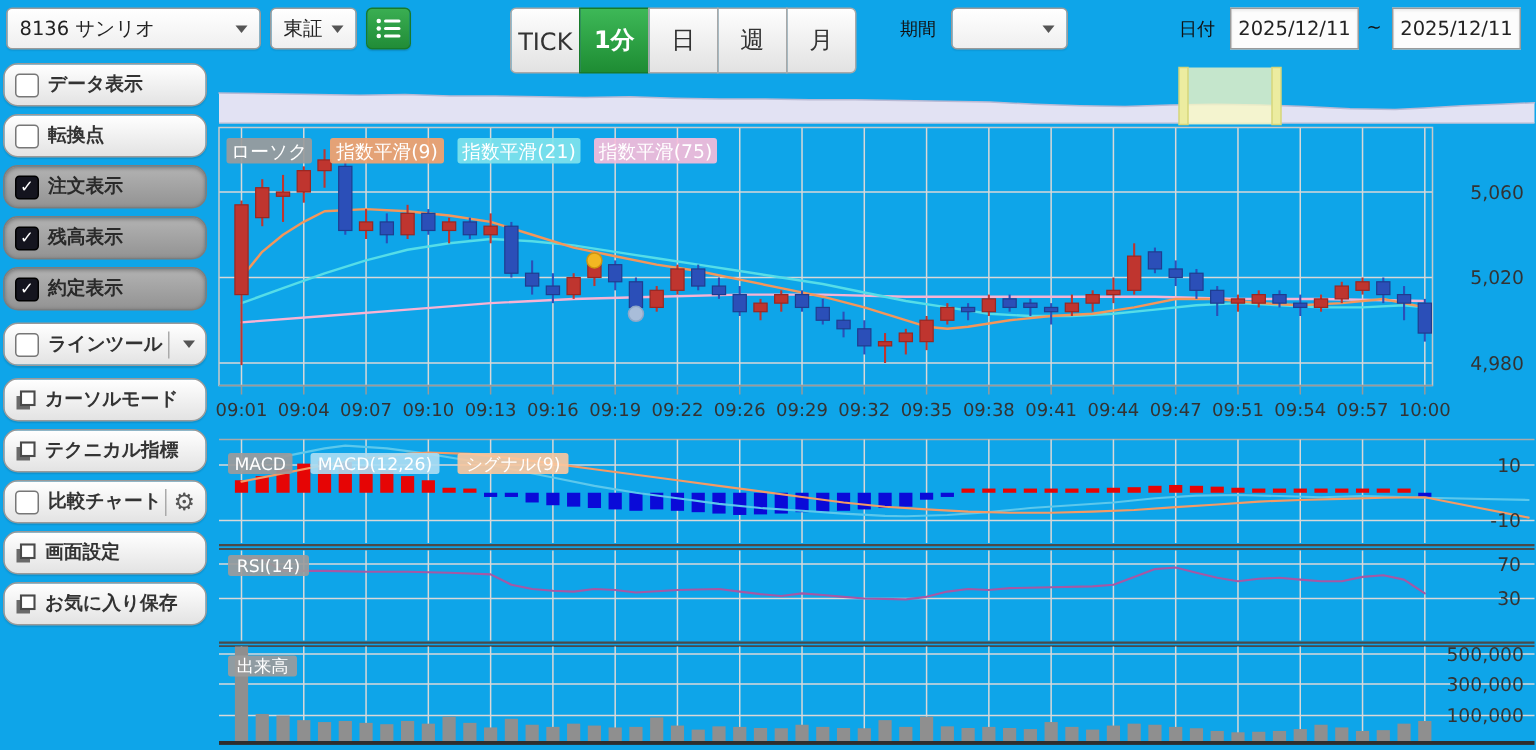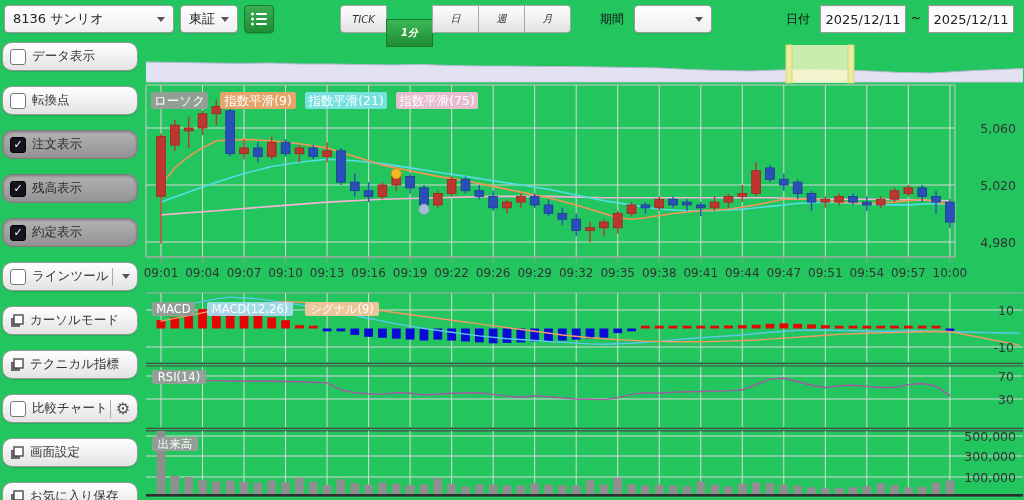--- a/index.html
+++ b/index.html
@@ -1,39 +1,39 @@
 <!DOCTYPE html>
 <html><head>
 <meta charset="utf-8">
 <style>
   html,body{margin:0;padding:0;background:#fff;}
-  .app{position:relative;width:1024px;height:500px;background:#22c55e;overflow:hidden;
+  .app{position:relative;width:1024px;height:500px;background:#0ea5e9;overflow:hidden;
        font-family:"DejaVu Sans","Liberation Sans",sans-serif;-webkit-font-smoothing:antialiased;}
   .ctl{position:absolute;box-sizing:border-box;}
   .select{border:1px solid #9a9a9a;border-radius:4px;background:linear-gradient(#ffffff,#efefef);
           display:flex;align-items:center;padding:0 8px;font-size:13px;color:#222;cursor:pointer;
           box-shadow:0 1px 1px rgba(0,0,0,.08);}
   .select .arrow{margin-left:auto;width:0;height:0;border-left:4px solid transparent;
           border-right:4px solid transparent;border-top:5px solid #555;}
   .tlabel{font-size:12px;color:#111;}
   .tinput{border:1px solid #9a9a9a;border-radius:0;background:#fcfcfc;font-size:13px;text-align:center;
           color:#222;box-shadow:inset 0 1px 2px rgba(0,0,0,.08);font-family:inherit;}
   .btn-group{display:flex;position:absolute;}
-  .ibtn{width:47px;height:28px;border:1px solid #a8a8a8;background:linear-gradient(#fefefe,#e2e2e2);
-        font-size:10px;color:#333;display:flex;align-items:center;justify-content:center;
-        margin-left:-1px;cursor:pointer;box-sizing:border-box;font-style:italic;}
+  .ibtn{width:47px;height:44px;border:1px solid #a8a8a8;background:linear-gradient(#fefefe,#e2e2e2);
+        font-size:16px;color:#333;display:flex;align-items:center;justify-content:center;
+        margin-left:-1px;cursor:pointer;box-sizing:border-box;}
   .ibtn:first-child{border-radius:4px 0 0 4px;margin-left:0;}
   .ibtn:last-child{border-radius:0 4px 4px 0;}
-  .ibtn.active{background:linear-gradient(#3db857,#1e8c33);color:#fff;border-color:#187a2b;font-weight:bold;margin-top:14px;}
+  .ibtn.active{background:linear-gradient(#3db857,#1e8c33);color:#fff;border-color:#187a2b;font-weight:bold;}
   .green-btn{background:linear-gradient(#3aae52,#218c37);border:1px solid #187a2b;border-radius:4px;
         display:flex;align-items:center;justify-content:center;cursor:pointer;box-shadow:0 1px 1px rgba(0,0,0,.15);}
   .sidebar{position:absolute;left:2px;top:42px;width:136px;}
   .sbtn{height:29px;border:1px solid #999;border-radius:10px;background:linear-gradient(#ffffff,#e3e3e3);
-        display:flex;align-items:center;padding:0 7px;margin-bottom:15px;font-size:12.5px;color:#333;
-        cursor:pointer;box-shadow:0 1px 1px rgba(0,0,0,.12);box-sizing:border-box;white-space:nowrap;}
+        display:flex;align-items:center;padding:0 7px;margin-bottom:5px;font-size:12.5px;color:#333;
+        cursor:pointer;box-shadow:0 1px 1px rgba(0,0,0,.12);box-sizing:border-box;white-space:nowrap;font-weight:bold;}
   .sbtn.checked{background:linear-gradient(#b3b3b3,#939393);border-color:#7d7d7d;
         box-shadow:inset 0 1px 3px rgba(0,0,0,.35);color:#2a2a2a;}
   .sbtn.gap{margin-top:8px;}
   .cbx{width:14px;height:14px;border:1px solid #777;border-radius:3px;background:#fff;margin-right:6px;
         flex:none;display:flex;align-items:center;justify-content:center;font-size:11px;color:#fff;line-height:1;}
   .sbtn.checked .cbx{background:#14141e;border-color:#000;}
   .sico{margin-right:6px;flex:none;display:flex;}
   .spacer{flex:1;}
   .sdrop{width:0;height:0;border-left:4px solid transparent;border-right:4px solid transparent;
         border-top:5px solid #555;margin-left:4px;}

